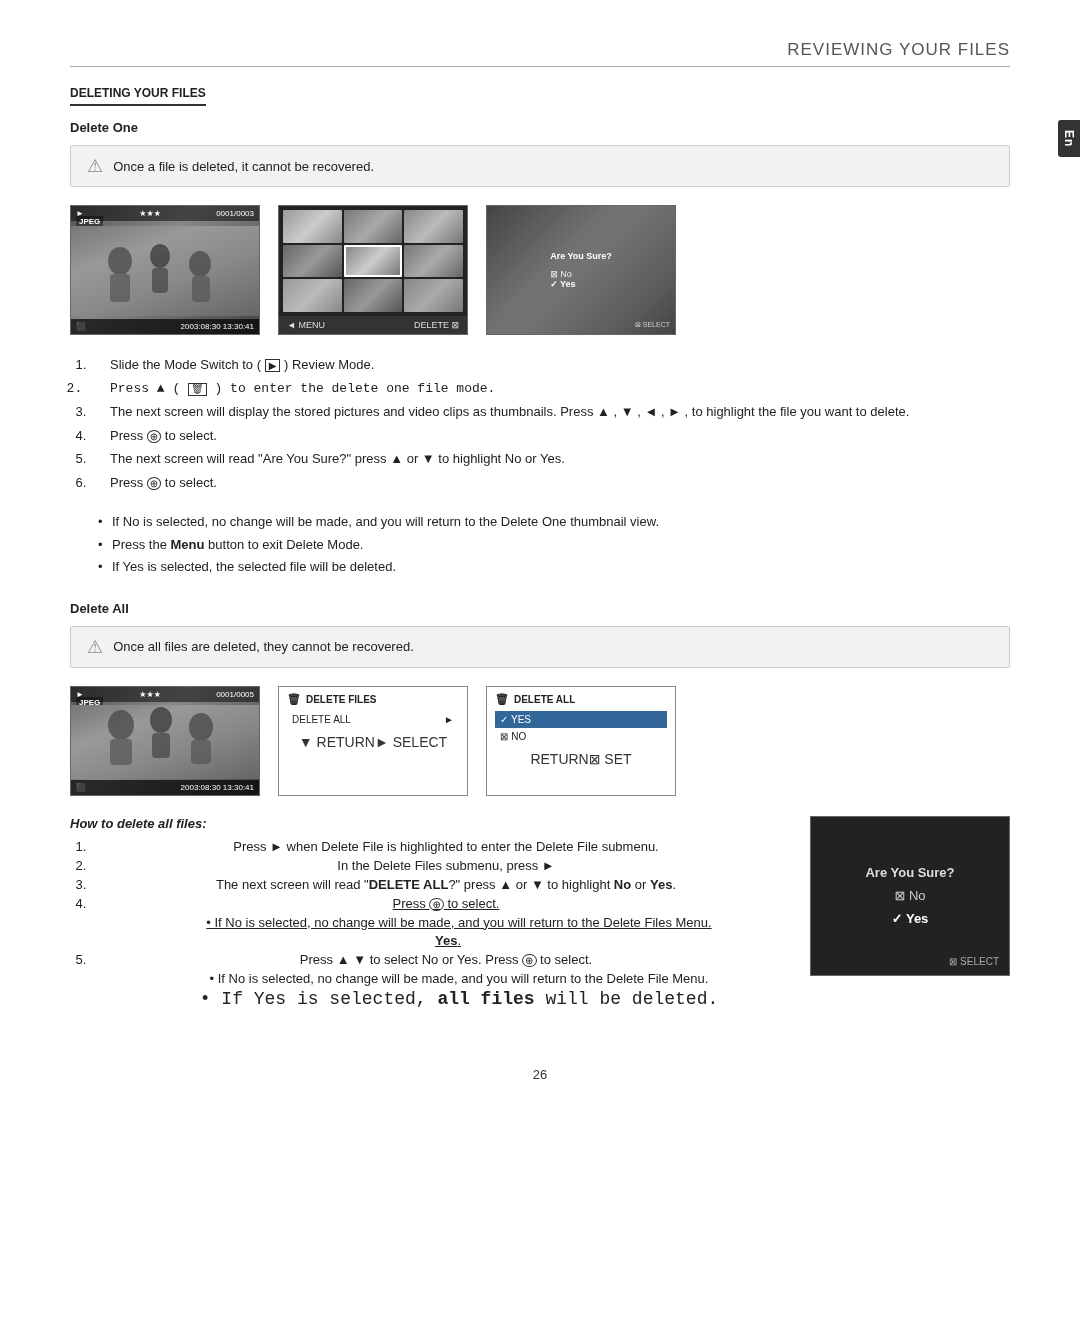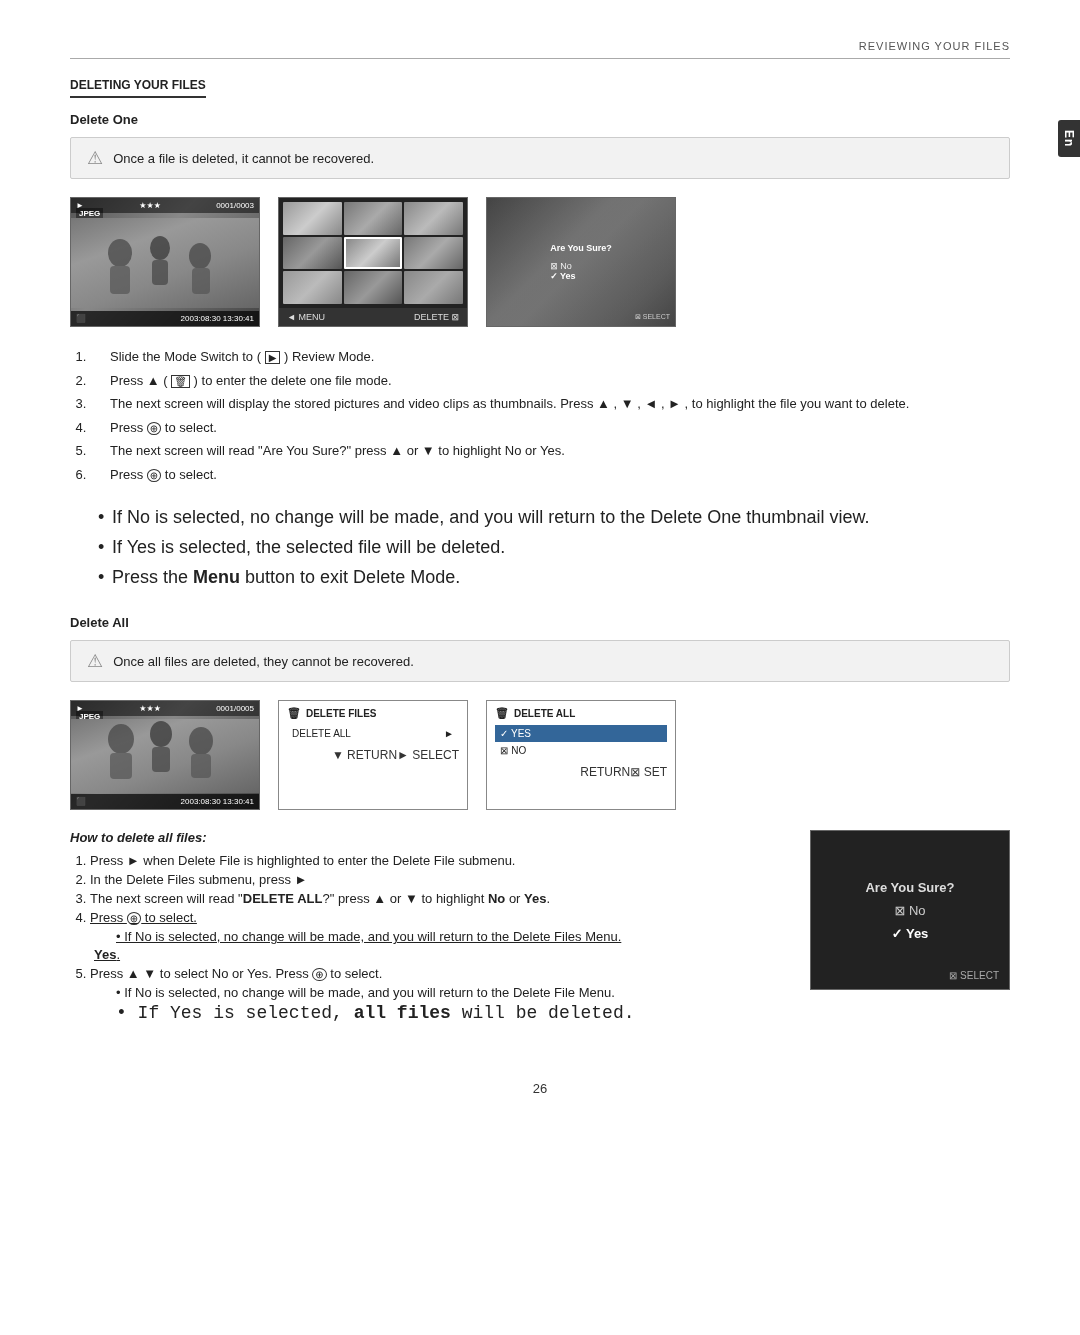--- a/index.html
+++ b/index.html
@@ -21,21 +21,21 @@
     
     .top-header {
       display: flex;
       justify-content: flex-end;
       align-items: center;
       border-bottom: 1px solid #aaa;
       padding-bottom: 6px;
       margin-bottom: 18px;
     }
     .top-header-text {
-      font-size: 11px;
+      font-size: 17px;
       color: #555;
       letter-spacing: 1px;
       text-transform: uppercase;
       margin-left: 35px;
     }
     
     .side-tab {
       position: absolute;
       right: 0;
       top: 120px;
@@ -191,21 +191,21 @@
     .steps-list li::before {
       position: absolute;
       left: 0;
     }
     
     .sub-bullets {
       list-style: none;
       padding-left: 28px;
     }
     .sub-bullets li {
-      font-size: 18px;
+      font-size: 13px;
       line-height: 1.5;
       margin-bottom: 3px;
       position: relative;
       padding-left: 14px;
     }
     .sub-bullets li::before {
       content: '•';
       position: absolute;
       left: 0;
     }
@@ -240,24 +240,24 @@
       align-items: center;
       padding: 3px 5px;
       font-size: 10px;
     }
     .menu-item-row.highlighted {
       background: #336699;
       color: #fff;
     }
     .menu-footer {
       display: flex;
-      justify-content: flex-end;
+      justify-content: center;
       align-items: center;
       margin-top: 6px;
-      font-size: 12px;
+      font-size: 14px;
       color: #333;
     }
     
     .how-to-title {
       font-style: italic;
       font-weight: bold;
       font-size: 13px;
       margin-bottom: 8px;
     }
     
@@ -406,30 +406,30 @@
               </div>
             </div>
           </div>
           <div class="ays-select-bar">⊠ SELECT</div>
         </div>
       </div>
     </div>
 
     <ol class="steps-list" style="list-style:decimal;padding-left:20px;">
       <li style="margin-bottom:4px;">Slide the Mode Switch to ( <span style="border:1px solid #333;padding:0 3px;font-size:10px;">▶</span> ) Review Mode.</li>
-      <li style="margin-bottom:4px;">Press ▲ ( <span style="border:1px solid #333;padding:0 2px;font-size:10px;">🗑</span> ) to enter the delete one file mode.</li>
+      <li style="margin-bottom:4px;font-family:Liberation Mono, monospace;">Press ▲ ( <span style="border:1px solid #333;padding:0 2px;font-size:10px;">🗑</span> ) to enter the delete one file mode.</li>
       <li style="margin-bottom:4px;">The next screen will display the stored pictures and video clips as thumbnails. Press ▲ , ▼ , ◄ , ► , to highlight the file you want to delete.</li>
       <li style="margin-bottom:4px;">Press <span style="border:1px solid #333;padding:0 2px;font-size:10px;border-radius:50%;">⊕</span> to select.</li>
       <li style="margin-bottom:4px;">The next screen will read "Are You Sure?" press ▲ or ▼ to highlight No or Yes.</li>
       <li style="margin-bottom:4px;">Press <span style="border:1px solid #333;padding:0 2px;font-size:10px;border-radius:50%;">⊕</span> to select.</li>
     </ol>
     <ul class="sub-bullets">
       <li>If No is selected, no change will be made, and you will return to the Delete One thumbnail view.</li>
+      <li>Press the <strong>Menu</strong> button to exit Delete Mode.</li>
       <li>If Yes is selected, the selected file will be deleted.</li>
-      <li>Press the <strong>Menu</strong> button to exit Delete Mode.</li>
     </ul>
   </div>
 
   
   <div class="delete-all-section">
     <div class="subsection-title">Delete All</div>
 
     <div class="warning-box">
       <span class="warning-icon">⚠</span>
       <span>Once all files are deleted, they cannot be recovered.</span>
@@ -491,21 +491,21 @@
         <div class="menu-footer">
           <span>RETURN</span>
           <span>⊠ SET</span>
         </div>
       </div>
     </div>
 
     <div class="content-with-panel">
       <div class="content-main">
         <div class="how-to-title">How to delete all files:</div>
-        <ol style="list-style:decimal;padding-left:20px;">
+        <ol style="list-style:decimal;padding-left:20px;text-align:center;">
           <li style="margin-bottom:4px;font-size:13px;">Press ► when Delete File is highlighted to enter the Delete File submenu.</li>
           <li style="margin-bottom:4px;font-size:13px;">In the Delete Files submenu, press ►</li>
           <li style="margin-bottom:4px;font-size:13px;">The next screen will read "<strong>DELETE ALL</strong>?" press ▲ or ▼ to highlight <strong>No</strong> or <strong>Yes</strong>.</li>
           <li style="margin-bottom:4px;font-size:13px;text-decoration:underline;">Press <span style="border:1px solid #333;padding:0 2px;font-size:10px;border-radius:50%;">⊕</span> to select.
             <ul style="list-style:none;padding-left:14px;margin-top:4px;">
               <li style="font-size:13px;margin-bottom:3px;position:relative;padding-left:12px;">• If No is selected, no change will be made, and you will return to the Delete Files Menu.</li>
             </ul>
             <span style="font-size:13px;font-weight:bold;padding-left:4px;">Yes</span>.
           </li>
           <li style="margin-bottom:18px;font-size:13px;">Press ▲ ▼ to select No or Yes. Press <span style="border:1px solid #333;padding:0 2px;font-size:10px;border-radius:50%;">⊕</span> to select.

